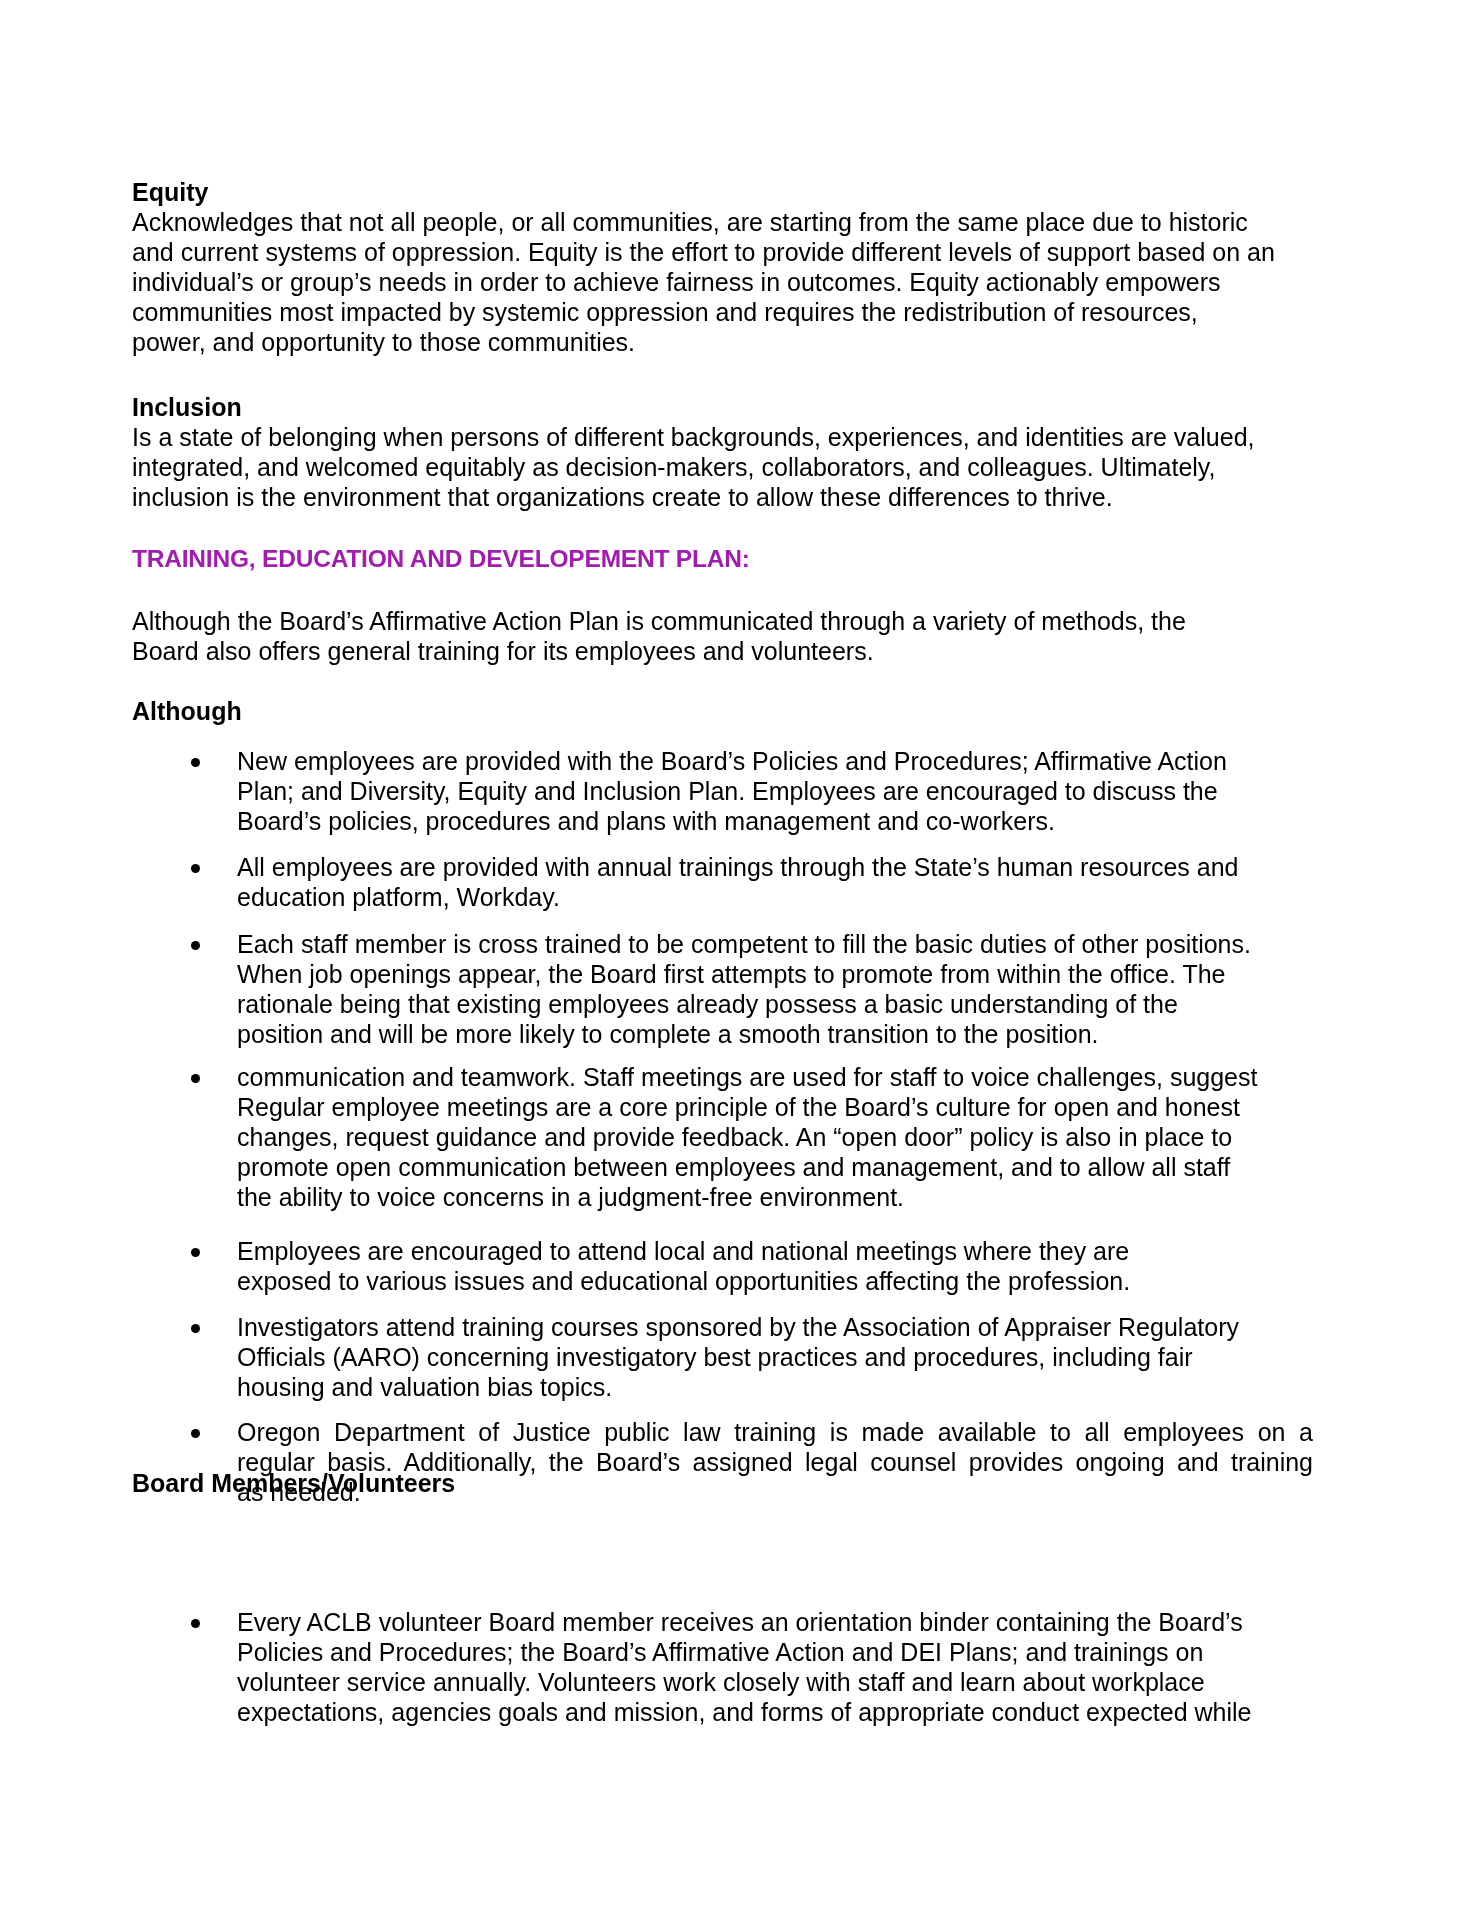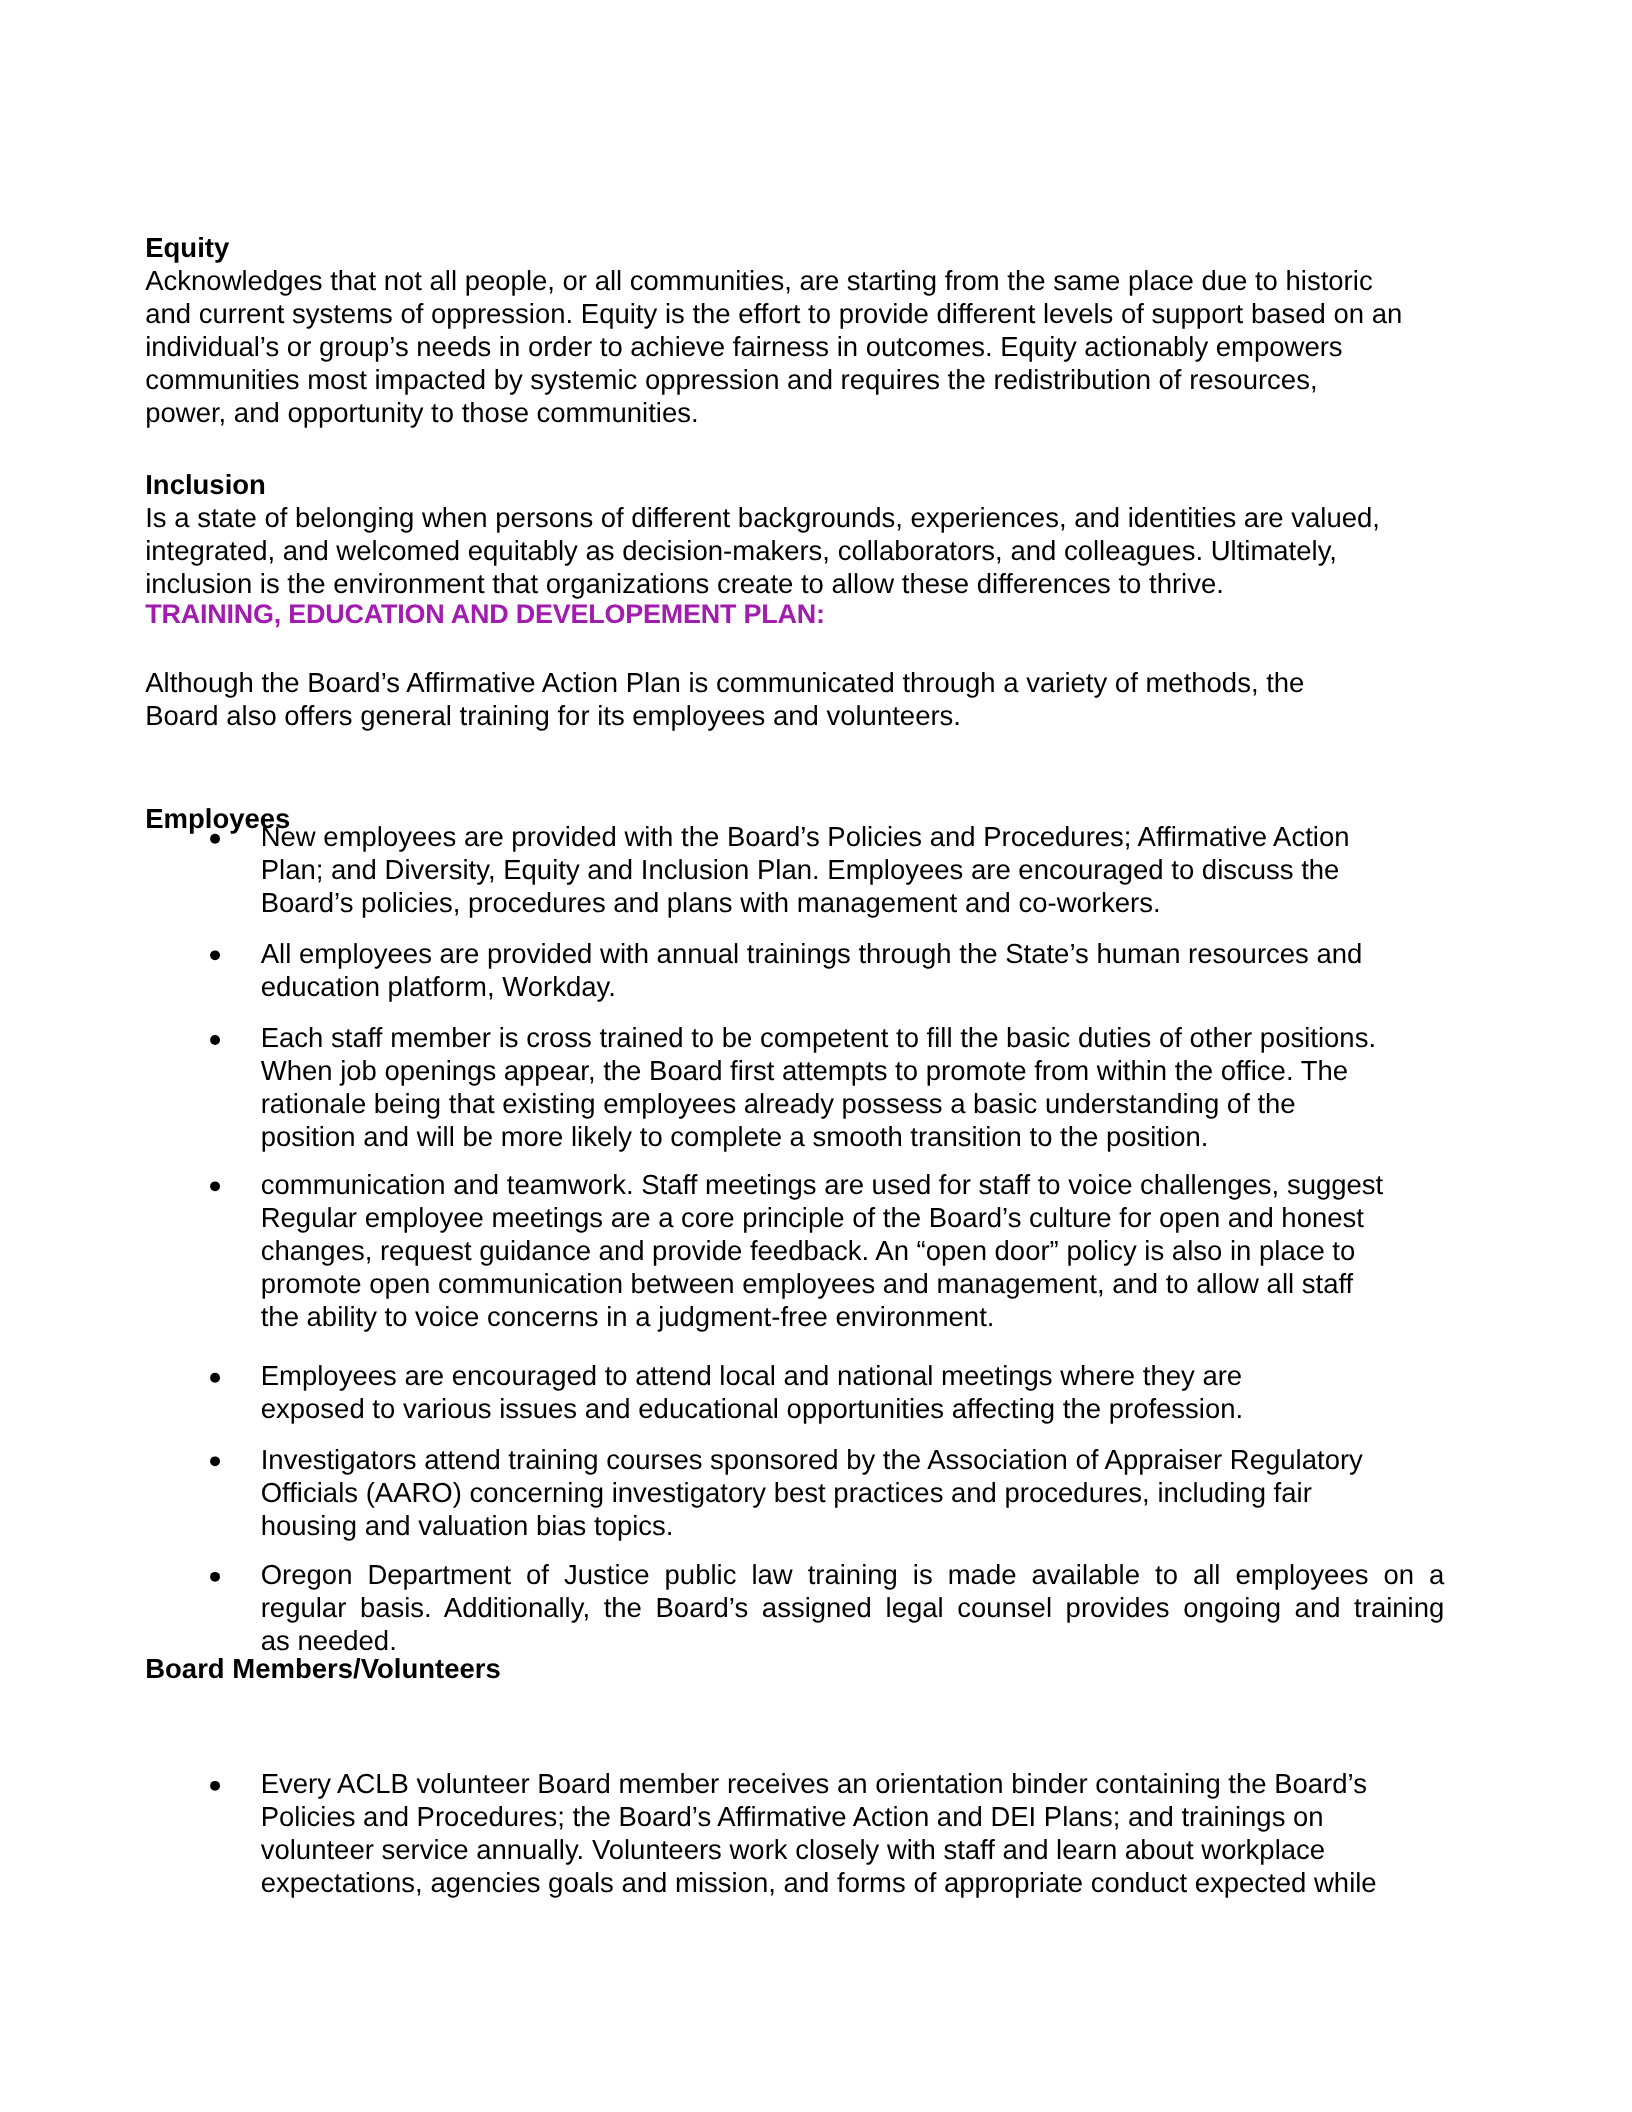--- a/index.html
+++ b/index.html
@@ -31,21 +31,20 @@
       font-size: 25px;
       line-height: 30px;
       height: 30px;
       white-space: nowrap;
     }
     .heading {
       font-weight: bold;
       font-size: 25px;
       line-height: 30px;
       white-space: nowrap;
-      margin-top: 34px;
     }
     .section-heading {
       font-weight: bold;
       font-size: 24.5px;
       line-height: 30px;
       white-space: nowrap;
       color: #a21caf;
       letter-spacing: -0.2px;
     }
     .bullet-item {
@@ -98,21 +97,21 @@
   <div class="block" style="top:544px;">
     <div class="section-heading">TRAINING, EDUCATION AND DEVELOPEMENT PLAN:</div>
   </div>
 
   <div class="block" style="top:606px;">
     <div class="line">Although the Board’s Affirmative Action Plan is communicated through a variety of methods, the</div>
     <div class="line">Board also offers general training for its employees and volunteers.</div>
   </div>
 
   <div class="block" style="top:696px;">
-    <div class="heading">Employees</div>
+    <div class="heading">Although</div>
   </div>
 
   <div class="bullet-item" style="top:746px;">
     <span class="bullet-dot"></span>
     <div class="bullet-text">
       <div class="line">New employees are provided with the Board’s Policies and Procedures; Affirmative Action</div>
       <div class="line">Plan; and Diversity, Equity and Inclusion Plan. Employees are encouraged to discuss the</div>
       <div class="line">Board’s policies, procedures and plans with management and co-workers.</div>
     </div>
   </div>

